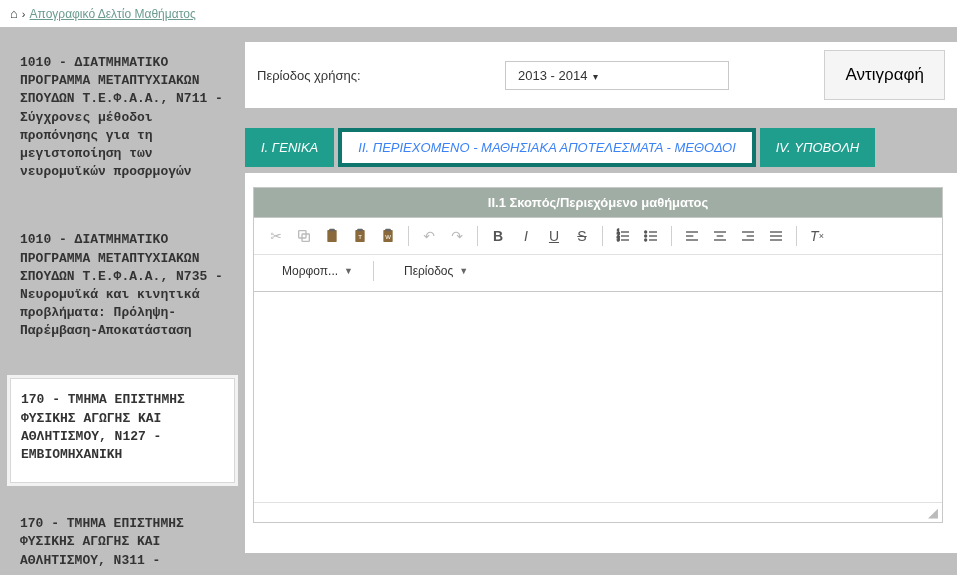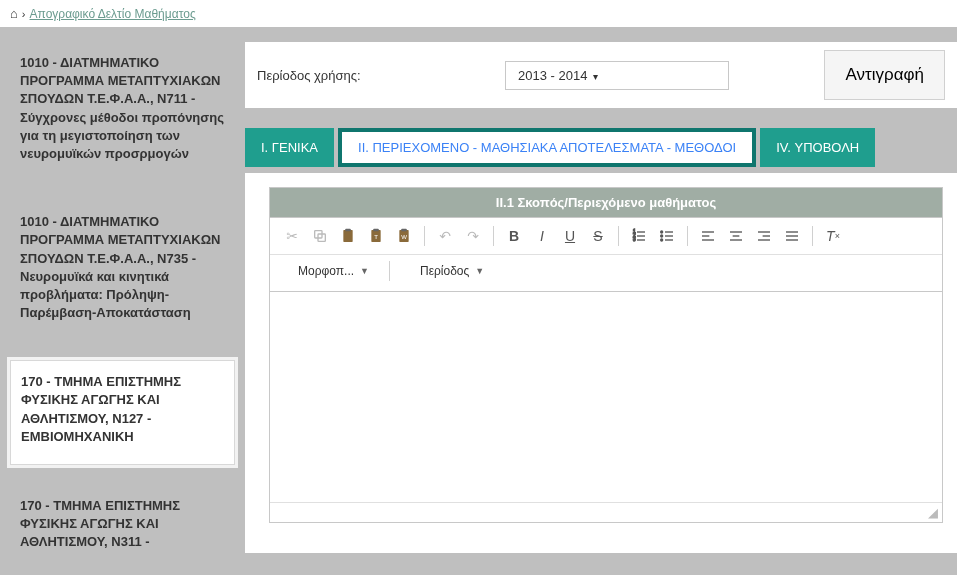--- a/index.html
+++ b/index.html
@@ -32,20 +32,21 @@
       flex-shrink: 0;
       padding: 0 10px;
     }
     .sidebar-item {
       padding: 12px 10px 18px 10px;
       margin-bottom: 20px;
       font-size: 13px;
       font-weight: bold;
       color: #333;
       line-height: 1.4;
+      font-family: Liberation Mono, monospace;
     }
     .sidebar-item.selected {
       background: #fff;
       border: 1px solid #d8d8d8;
       box-shadow: 0 0 0 3px #f2f2f2;
     }
     .content-col {
       flex: 1;
       padding-right: 0;
     }
@@ -90,29 +91,30 @@
       gap: 4px;
       margin-bottom: 6px;
     }
     .tab {
       background: #1f9e8e;
       color: #fff;
       padding: 8px 16px;
       font-size: 13px;
       border: none;
       cursor: pointer;
+      font-style: italic;
     }
     .tab.inactive {
       background: #fff;
       color: #3b82f6;
       border: 4px solid #0f766e;
     }
     .panel {
       background: #fff;
-      padding: 14px 14px 30px 24px;
+      padding: 14px 14px 30px 8px;
     }
     .panel-inner {
       border: 1px solid #c8c8c8;
     }
     .panel-title {
       background: #a0ada4;
       color: #fff;
       text-align: center;
       font-weight: bold;
       padding: 7px;

